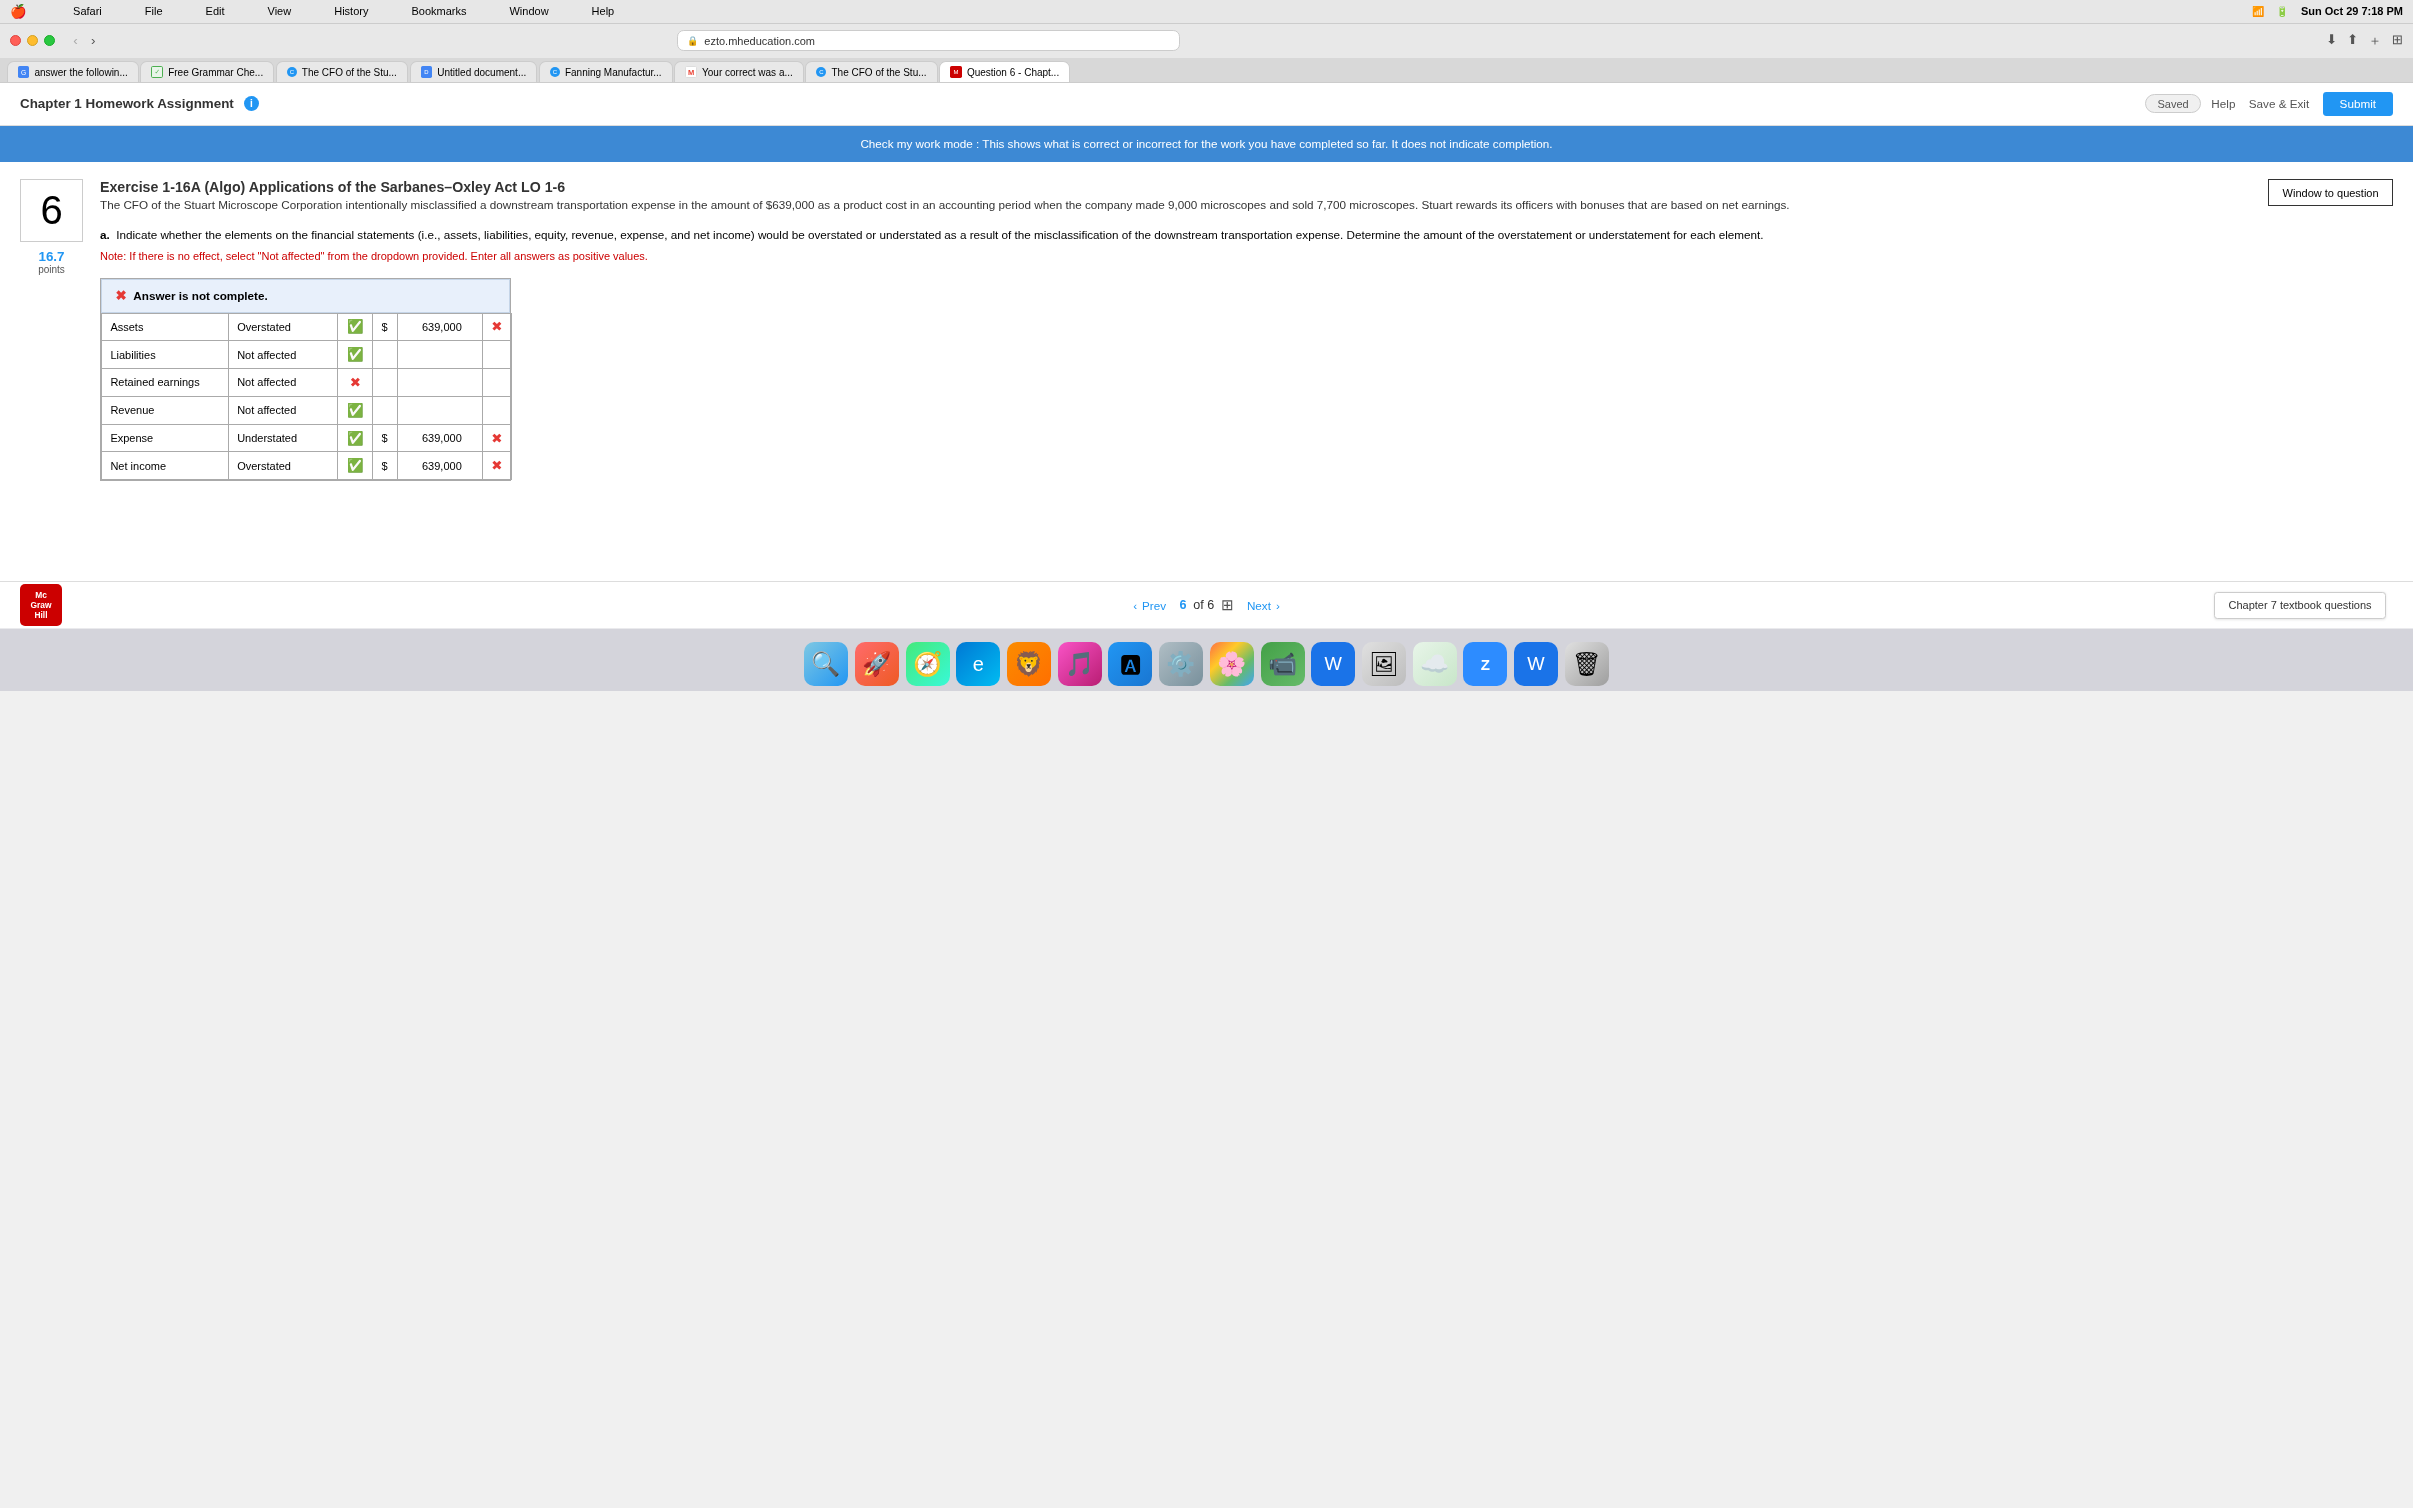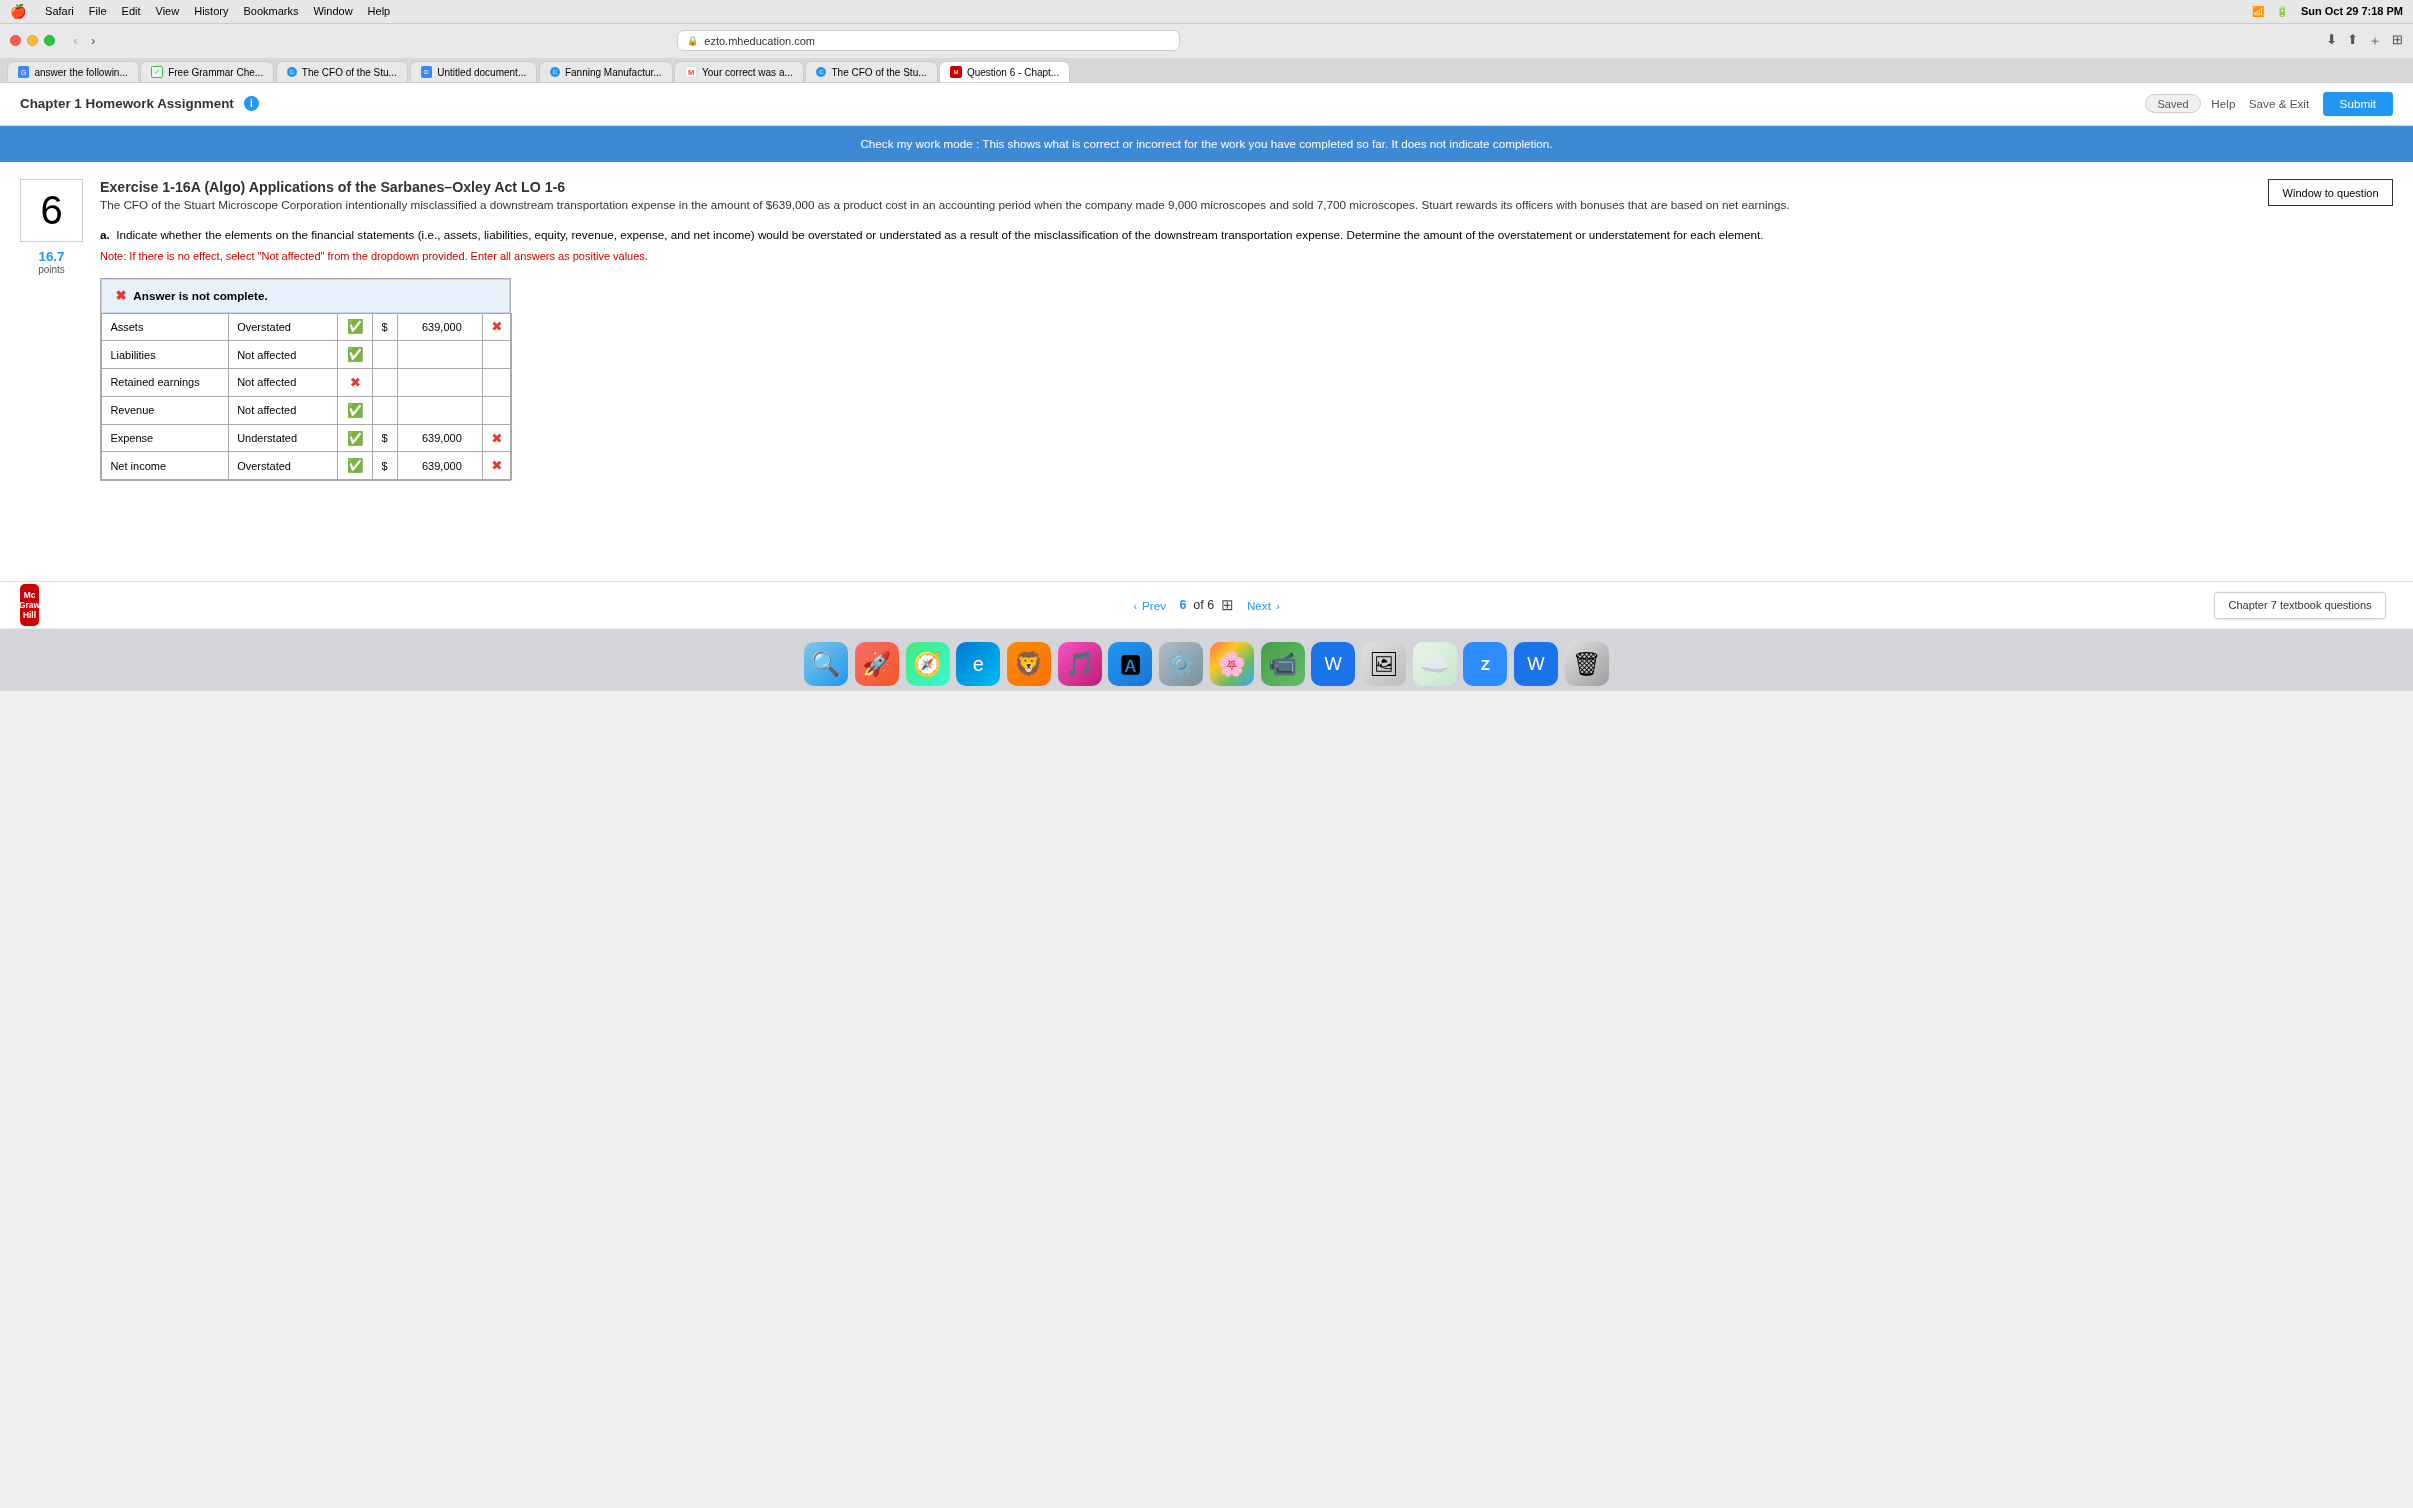--- a/index.html
+++ b/index.html
@@ -11,21 +11,21 @@
       height: 23.5px;
       display: flex;
       align-items: center;
       padding: 0 10px;
       font-size: 11px;
       font-weight: 500;
       gap: 15px;
       border-bottom: 0.8px solid #ccc;
     }
     .menubar-apple { font-size: 13.4px; margin-right: 3.4px; }
-    .menubar-item { cursor: default; }
+    .menubar-item { cursor: default; margin-left: 28px; }
     .menubar-right { margin-left: auto; display: flex; align-items: center; gap: 11.7px; font-size: 10px; }
     .menubar-time { font-weight: 600; font-size: 11px; }
 
     
     .browser-chrome {
       background: #e8e8e8;
       border-bottom: 0.8px solid #ccc;
     }
     .browser-toolbar {
       display: flex;
@@ -235,21 +235,21 @@
     }
     .mcgraw-logo {
       position: absolute;
       left: 20px;
       width: 42px;
       height: 42px;
     }
     .mcgraw-logo-inner {
       background: #cc0000;
       color: white;
-      width: 19px;
+      width: 42px;
       height: 42px;
       display: flex;
       align-items: center;
       justify-content: center;
       font-size: 8.4px;
       font-weight: bold;
       line-height: 1.2;
       text-align: center;
       border-radius: 5px;
     }

